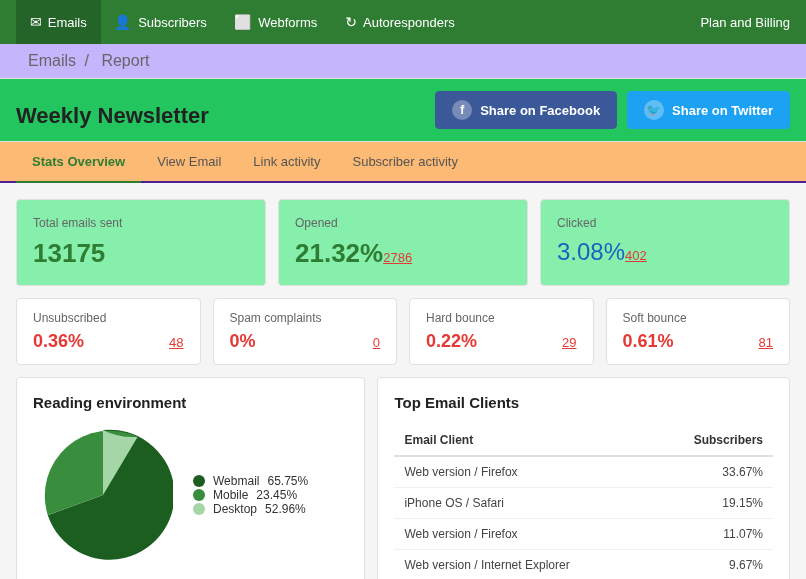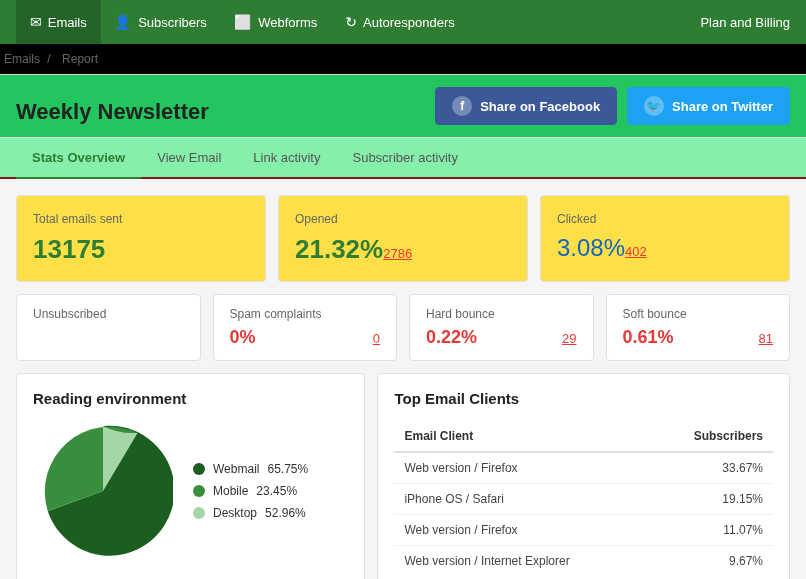--- a/index.html
+++ b/index.html
@@ -29,24 +29,24 @@
     }
     .nav-spacer { flex: 1; }
     .nav-plan {
       color: #fff;
       font-size: 13px;
       cursor: pointer;
     }
 
     
     .breadcrumb {
-      padding: 8px 4px;
-      font-size: 12px;
+      padding: 8px 28px;
+      font-size: 16px;
       color: #666;
-      background: #000000;
+      background: #c4b5fd;
       border-bottom: 1px solid #e0e0e0;
     }
     .breadcrumb a { color: #666; text-decoration: none; }
     .breadcrumb span { margin: 0 4px; }
 
     
     .page-header {
       background: #22c55e;
       padding: 12px 16px 0 16px;
       display: flex;
@@ -85,24 +85,24 @@
       display: flex;
       align-items: center;
       justify-content: center;
       font-size: 12px;
       font-weight: bold;
       background: rgba(255,255,255,0.3);
     }
 
     
     .tabs {
-      background: #86efac;
+      background: #fdba74;
       display: flex;
       padding: 0 16px;
-      border-bottom: 2px solid #7f1d1d;
+      border-bottom: 2px solid #4c1d95;
     }
     .tab {
       padding: 12px 16px;
       cursor: pointer;
       color: #555;
       font-size: 13px;
       border-bottom: 2px solid transparent;
       margin-bottom: -2px;
     }
     .tab.active {
@@ -116,21 +116,21 @@
       padding: 16px;
     }
 
     
     .stats-row {
       display: flex;
       gap: 12px;
       margin-bottom: 12px;
     }
     .stat-card {
-      background: #fde047;
+      background: #86efac;
       border: 1px solid #e0e0e0;
       border-radius: 4px;
       padding: 16px;
       flex: 1;
     }
     .stat-card.large { flex: 1; }
     .stat-label {
       font-size: 12px;
       color: #666;
       margin-bottom: 8px;
@@ -219,21 +219,20 @@
       gap: 20px;
     }
     .pie-chart-container {
       width: 140px;
       height: 140px;
       flex-shrink: 0;
     }
     .legend {
       display: flex;
       flex-direction: column;
-      gap: 8px;
       justify-content: flex-end;
     }
     .legend-item {
       display: flex;
       align-items: center;
       gap: 8px;
       font-size: 12px;
     }
     .legend-dot {
       width: 12px;
@@ -348,20 +347,24 @@
       <div class="stat-value-row">
         <span class="stat-value-blue">3.08%</span>
         <a class="stat-link">402</a>
       </div>
     </div>
   </div>
 
   <div class="stats-row2">
     <div class="stat-card2">
       <div class="stat-label2">Unsubscribed</div>
+      <div class="stat-val-row">
+        <span class="stat-value2">0.36%</span>
+        <a class="stat-link">48</a>
+      </div>
     </div>
     <div class="stat-card2">
       <div class="stat-label2">Spam complaints</div>
       <div class="stat-val-row">
         <span class="stat-value2">0%</span>
         <a class="stat-link">0</a>
       </div>
     </div>
     <div class="stat-card2">
       <div class="stat-label2">Hard bounce</div>

